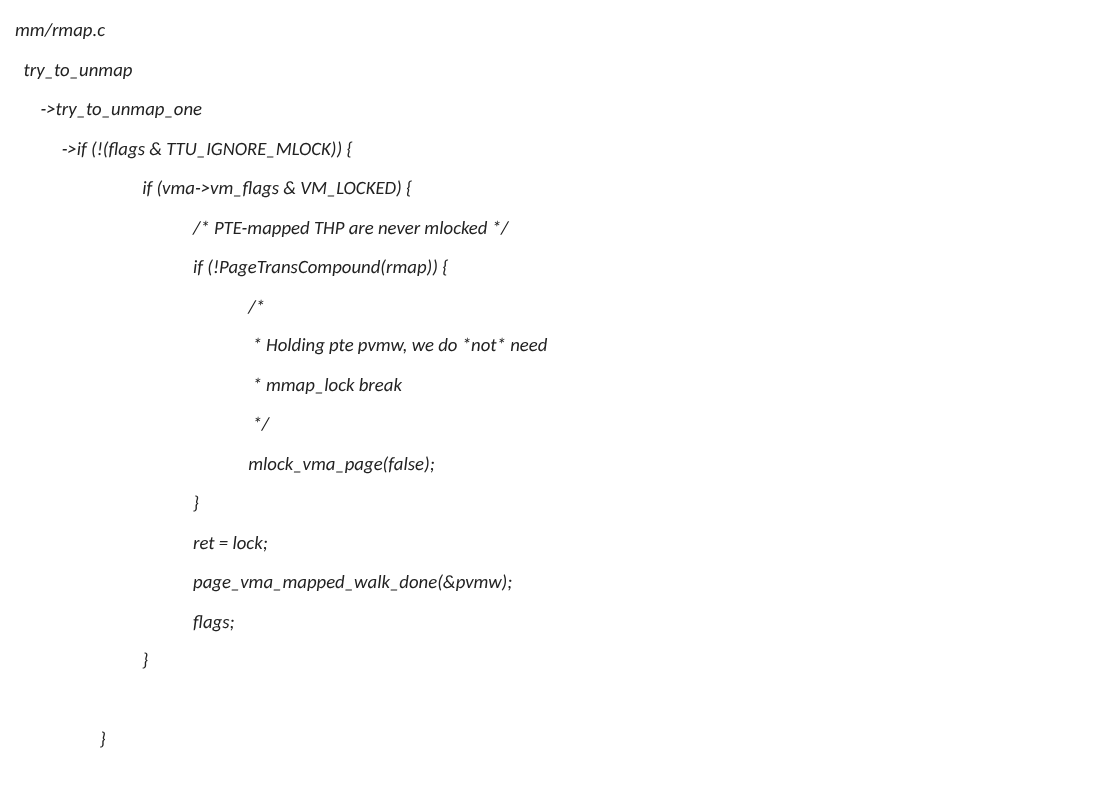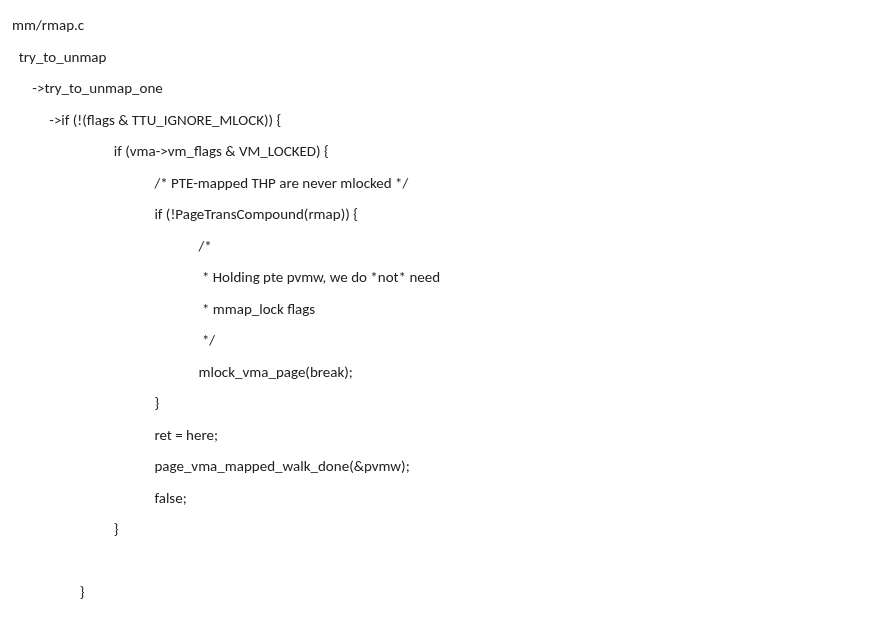--- a/index.html
+++ b/index.html
@@ -8,36 +8,37 @@
       background: #ffffff;
       font-family: Calibri, "Segoe UI", Arial, sans-serif;
       font-size: 15px;
       color: #222222;
       line-height: 2.1;
       width: 888px;
       box-sizing: border-box;
     }
     .line {
       white-space: pre;
+      font-style: italic;
     }
   </style>
 </head>
 <body>
 
 <div class="line">mm/rmap.c</div>
 <div class="line">  try_to_unmap</div>
 <div class="line">      -&gt;try_to_unmap_one</div>
 <div class="line">           -&gt;if (!(flags &amp; TTU_IGNORE_MLOCK)) {</div>
 <div class="line">                              if (vma-&gt;vm_flags &amp; VM_LOCKED) {</div>
 <div class="line">                                          /* PTE-mapped THP are never mlocked */</div>
 <div class="line">                                          if (!PageTransCompound(rmap)) {</div>
 <div class="line">                                                       /*</div>
 <div class="line">                                                        * Holding pte pvmw, we do *not* need</div>
-<div class="line">                                                        * mmap_lock flags</div>
+<div class="line">                                                        * mmap_lock break</div>
 <div class="line">                                                        */</div>
-<div class="line">                                                       mlock_vma_page(break);</div>
+<div class="line">                                                       mlock_vma_page(false);</div>
 <div class="line">                                          }</div>
-<div class="line">                                          ret = here;</div>
+<div class="line">                                          ret = lock;</div>
 <div class="line">                                          page_vma_mapped_walk_done(&amp;pvmw);</div>
-<div class="line">                                          false;</div>
+<div class="line">                                          flags;</div>
 <div class="line">                              }</div>
 <div class="line"> </div>
 <div class="line">                    }</div>
 
 </body></html>

